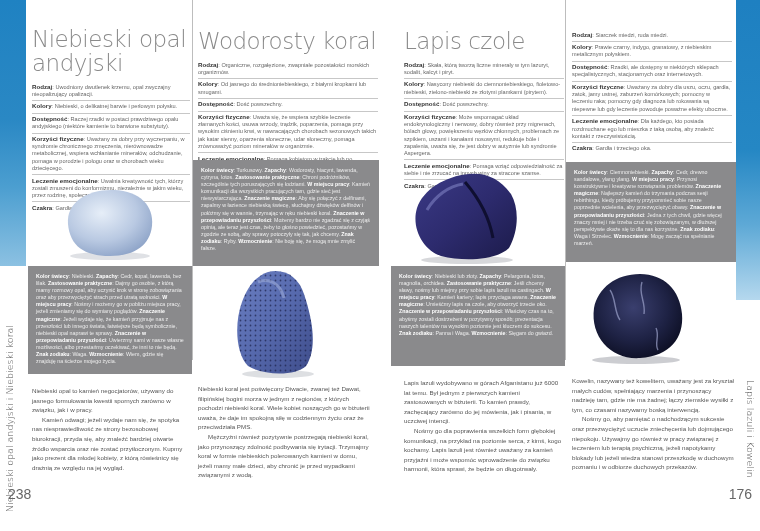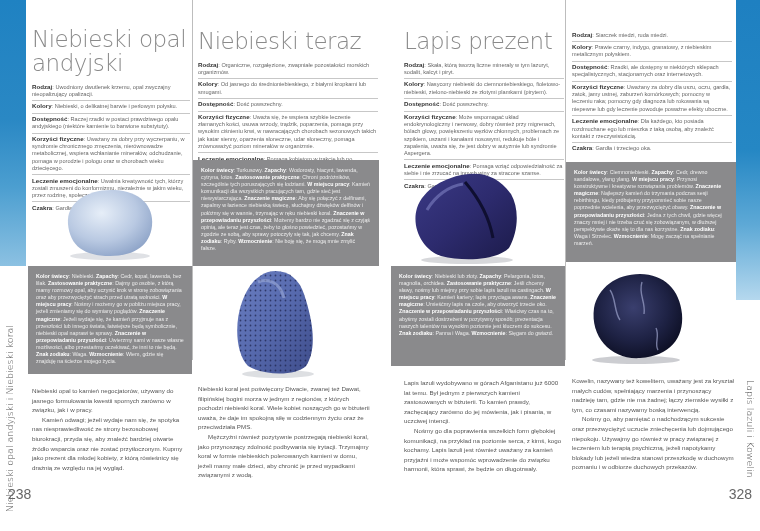--- a/index.html
+++ b/index.html
@@ -84,21 +84,21 @@
     <b>Znaczenie w przepowiadaniu przyszłości</b>: <span>Uwierzmy sami w nasze własne możliwości, albo przestańmy oczekiwać, że inni to nie będą.</span>
     <b>Znak zodiaku</b>: <span>Waga.</span>
     <b>Wzmocnienie</b>: <span>Wiem, gdzie się znajduję na ścieżce mojego życia.</span>
   </div>
   <div class="body-text" style="left:32px; top:386px; width:152px;">
     <p>Niebieski opal to kamień negocjatorów, używany do jasnego formułowania kwestii spornych zarówno w związku, jak i w pracy.</p>
     <p>Kamień odwagi; jeżeli wydaje nam się, że spotyka nas niesprawiedliwość ze strony bezosobowej biurokracji, przyda się, aby znaleźć bardziej otwarte źródło wsparcia oraz nie zostać przytłoczonym. Kupmy jako prezent dla młodej kobiety, z którą rówieśnicy się drażnią ze względu na jej wygląd.</p>
   </div>
 
   <div class="col" style="left:198px; top:12px; width:180px;">
-    <div class="col-title">Niebieski teraz</div>
+    <div class="col-title">Wodorosty koral</div>
     <div class="props">
       <div class="prop"><b>Rodzaj</b>: <span>Organiczne, rozgałęzione, zwapniałe pozostałości morskich organizmów.</span></div>
       <div class="prop"><b>Kolory</b>: <span>Od jasnego do średnioniebieskiego, z białymi kropkami lub smugami.</span></div>
       <div class="prop"><b>Dostępność</b>: <span>Dość powszechny.</span></div>
       <div class="prop"><b>Korzyści fizyczne</b>: <span>Uważa się, że wspiera szybkie leczenie złamanych kości, usuwa wrzody, trądzik, poparzenia, pomaga przy wysokim ciśnieniu krwi, w nawracających chorobach sezonowych takich jak katar sienny, oparzenia słoneczne, udar słoneczny, pomaga zrównoważyć poziom minerałów w organizmie.</span></div>
       <div class="prop"><b>Leczenie emocjonalne</b>: <span>Pomaga kobietom w trakcie lub po menopauzie, aby przezwyciężyły strach przed utratą zainteresowania nimi oraz powitały spokój stawania się coraz starszą.</span></div>
       <div class="prop"><b>Czakra</b>: <span>Gardła.</span></div>
     </div>
   </div>
   <div class="graybox" style="left:193px; top:160px; width:186px; height:106px;">
@@ -126,21 +126,21 @@
     <path d="M40,4 C56,0 70,8 76,26 C84,50 90,80 78,98 C68,108 36,108 20,98 C8,86 6,56 14,34 C20,18 28,8 40,4 Z" fill="url(#g-coral)"></path>
     <path d="M40,4 C56,0 70,8 76,26 C84,50 90,80 78,98 C68,108 36,108 20,98 C8,86 6,56 14,34 C20,18 28,8 40,4 Z" fill="url(#p-dots)" opacity="0.75"></path>
     <path d="M30,14 C40,10 52,14 56,30" stroke="#a8b6e0" stroke-width="3" fill="none" opacity="0.5"></path>
   </svg>
   <div class="body-text" style="left:198px; top:384px; width:172px;">
     <p>Niebieski koral jest poświęcony Diwacie, zwanej też Dawat, filipińskiej bogini morza w jednym z regionów, z których pochodzi niebieski koral. Wiele kobiet noszących go w biżuterii uważa, że daje im spokojną siłę w codziennym życiu oraz że przeciwdziała PMS.</p>
     <p>Mężczyźni również pozytywnie postrzegają niebieski koral, jako przynoszący zdolność podbywania się irytacji. Trzymajmy koral w formie niebieskich polerowanych kamieni w domu, jeżeli mamy małe dzieci, aby chronić je przed wypadkami związanymi z wodą.</p>
   </div>
 
   <div class="col" style="left:404px; top:12px; width:160px;">
-    <div class="col-title">Lapis prezent</div>
+    <div class="col-title">Lapis czole</div>
     <div class="props">
       <div class="prop"><b>Rodzaj</b>: <span>Skała, którą tworzą liczne minerały w tym lazuryt, sodalit, kalcyt i piryt.</span></div>
       <div class="prop"><b>Kolory</b>: <span>Nasycony niebieski do ciemnoniebieskiego, fioletowo-niebieski, zielono-niebieski ze złotymi plamkami (pirytem).</span></div>
       <div class="prop"><b>Dostępność</b>: <span>Dość powszechny.</span></div>
       <div class="prop"><b>Korzyści fizyczne</b>: <span>Może wspomagać układ endokrynologiczny i nerwowy, dobry również przy migrenach, bólach głowy, powiększeniu węzłów chłonnych, problemach ze szpikiem, uszami i kanałami nosowymi, redukuje bóle i zapalenia, uważa się, że jest dobry w autyzmie lub syndromie Aspergera.</span></div>
       <div class="prop"><b>Leczenie emocjonalne</b>: <span>Pomaga wziąć odpowiedzialność za siebie i nie zrzucać na innych winy za stracone szanse.</span></div>
       <div class="prop"><b>Czakra</b>: <span>Gardła i trzeciego oka.</span></div>
     </div>
   </div>
   <svg class="stone" style="left:405px; top:166px;" width="120" height="100">
@@ -203,14 +203,14 @@
     <path d="M30,22 C36,30 34,44 40,52 M62,14 C58,26 66,34 64,46 M76,60 C80,68 74,76 78,82" stroke="#9ea4cc" stroke-width="1.4" fill="none" opacity="0.7"></path>
   </svg>
   <div class="body-text" style="left:572px; top:376px; width:162px;">
     <p>Kowelin, nazywany też kowelitem, uważany jest za kryształ małych cudów, spełniający marzenia i przynoszący nadzieję tam, gdzie nie ma żadnej; łączy ziemskie wysiłki z tym, co czasami nazywamy boską interwencją.</p>
     <p>Nośmy go, aby pamiętać o nadchodzącym sukcesie oraz przezwyciężyć uczucie zniechęcenia lub dojmującego niepokoju. Używajmy go również w pracy związanej z leczeniem lub terapią psychiczną, jeżeli napotykamy blokady lub jeżeli wiedza stanowi przeszkodę w duchowym poznaniu i w odbiorze duchowych przekazów.</p>
   </div>
 
   <div class="side-title left">Niebieski opal andyjski i Niebieski koral</div>
   <div class="side-title right">Lapis lazuli i Kowelin</div>
   <div class="page-num" style="left:8px;">238</div>
-  <div class="page-num" style="right:8px;">328</div>
+  <div class="page-num" style="right:8px;">176</div>
 </div>
 
 </body></html>

